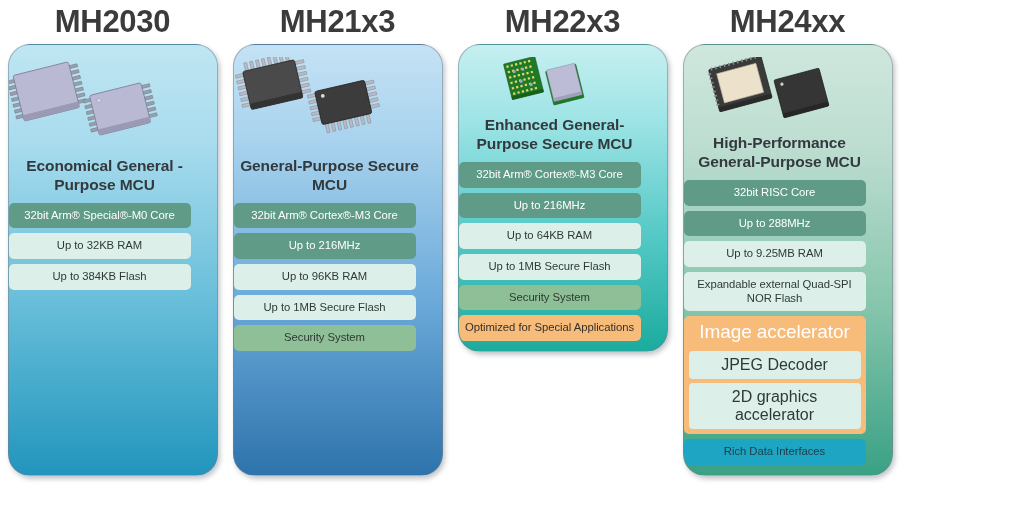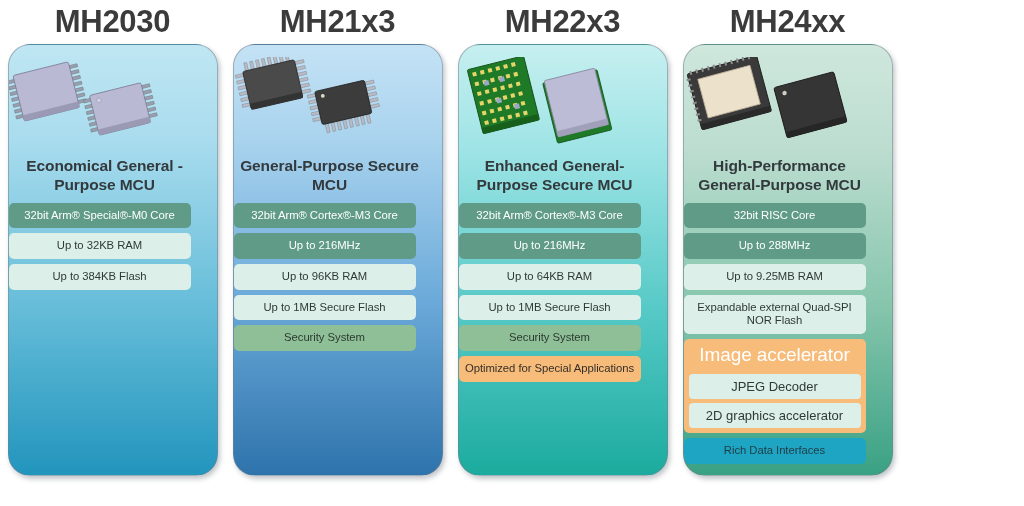--- a/index.html
+++ b/index.html
@@ -34,21 +34,21 @@
     box-sizing:border-box;
     padding:8px 0 10px 0;
     display:flex;flex-direction:column;align-items:flex-start;
     border:1px solid rgba(120,130,140,.55);
     box-shadow:2px 3px 5px rgba(70,80,90,.33);
     position:relative;
     overflow:hidden;
   }
   .card.c1{height:432px;background:linear-gradient(180deg,#bfe6f2 0%,#a9dcee 22%,#64bcd8 62%,#2295bd 100%);}
   .card.c2{height:432px;background:linear-gradient(180deg,#c4e2f5 0%,#a9d3ee 22%,#6aa9d9 60%,#2e73ac 100%);}
-  .card.c3{height:432px;background:linear-gradient(180deg,#c6eff0 0%,#9fe4e6 24%,#55c9c6 62%,#1cab9e 100%);}
+  .card.c3{height:308px;background:linear-gradient(180deg,#c6eff0 0%,#9fe4e6 24%,#55c9c6 62%,#1cab9e 100%);}
   .card.c4{height:432px;background:linear-gradient(180deg,#cfe7dd 0%,#bcddd0 24%,#87c6ad 60%,#3aa184 100%);}
 
   .chip-art{
     width:180px;height:92px;margin-top:4px;margin-bottom:2px;
     display:block;
   }
   .subtitle{
     font-size:15.5px;font-weight:bold;color:#333a3d;
     text-align:center;line-height:1.22;
     width:192px;
@@ -75,21 +75,21 @@
     background:#f7bb7a;border-radius:5px;
     padding:0 5px 5px 5px;box-sizing:border-box;
     display:flex;flex-direction:column;gap:4px;
   }
   .group-head{
     text-align:center;color:#ffffff;font-size:19px;
     padding:5px 2px 4px 2px;letter-spacing:-0.1px;
   }
   .group-item{
     background:#dcefe8;color:#2f3a38;border-radius:4px;
-    text-align:center;font-size:13px;padding:5px 3px;
+    text-align:center;font-size:16px;padding:5px 3px;
   }
 </style>
 </head>
 <body>
 
 <div class="board">
     <div class="column">
       <div class="col-title">MH2030</div>
       <div class="card c1">
   <svg class="chip-art" viewBox="0 0 180 92">

